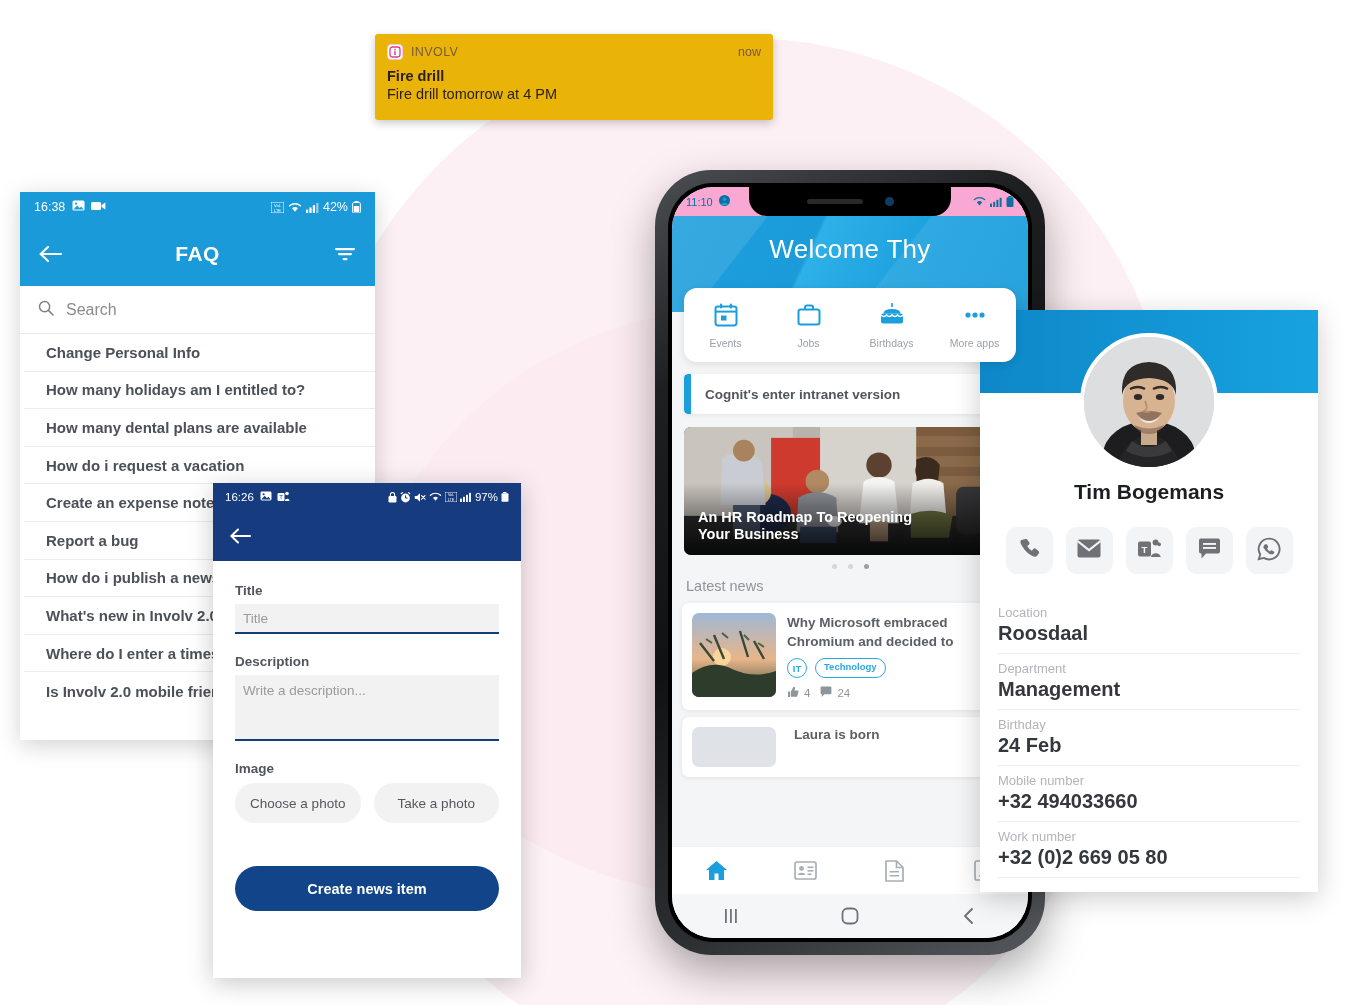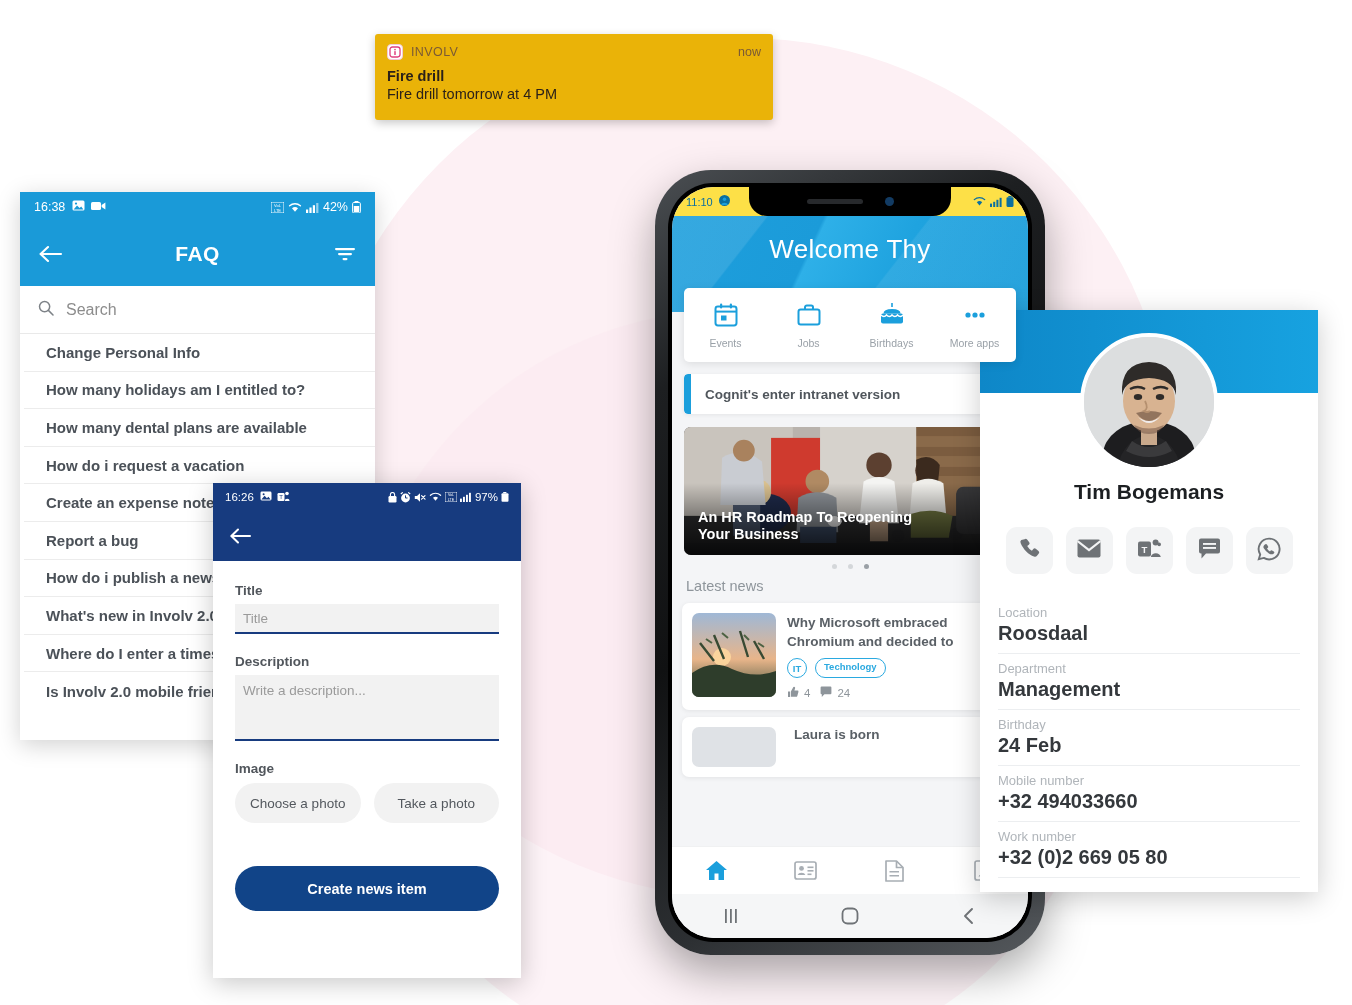--- a/index.html
+++ b/index.html
@@ -156,39 +156,39 @@
   }
   .notch {
     position:absolute; left:50%; transform:translateX(-50%); top:0;
     width:202px; height:29px; background:#000;
     border-bottom-left-radius:18px; border-bottom-right-radius:18px;
     z-index:9; display:flex; align-items:center; justify-content:center; gap:22px;
   }
   .notch .speaker { width:56px; height:5px; border-radius:3px; background:#27292c; }
   .notch .cam { width:9px; height:9px; border-radius:50%; background:#123b63; }
   .ph-status {
-    height:29px; background:#fde047; position:relative; z-index:8;
+    height:29px; background:#f9a8d4; position:relative; z-index:8;
     display:flex; align-items:center; padding:0 14px;
     color:#0c6fa0; font-size:11px;
   }
   .ph-status .right { margin-left:auto; display:flex; align-items:center; gap:4px; }
   .ph-hero {
     height:96px;
     background: linear-gradient(115deg,#1e9fdd 0%,#1b9bd9 38%,#2eb0e8 39%,#1fa3df 62%,#159ad9 100%);
     display:flex; align-items:flex-start; justify-content:center;
     padding-top: 18px; position:relative;
   }
   .ph-hero::after{
     content:""; position:absolute; inset:0;
     background: linear-gradient(128deg, rgba(255,255,255,.10) 0 22%, rgba(255,255,255,0) 22.5% 60%, rgba(255,255,255,.08) 60.5% 100%);
   }
   .ph-welcome { color:#fff; font-size:26px; font-weight:300; letter-spacing:.3px; z-index:2; }
   .ph-apps {
     position:relative; margin:-24px 12px 0 12px; height:74px; background:#fff;
-    border-radius:5px; box-shadow:0 2px 9px rgba(0,0,0,.10);
+    border-radius:13px; box-shadow:0 2px 9px rgba(0,0,0,.10);
     display:flex; align-items:center; z-index:3;
   }
   .ph-app { flex:1; display:flex; flex-direction:column; align-items:center; gap:5px; cursor:pointer; }
   .ph-app-label { font-size:10.5px; color:#9aa1a8; white-space:nowrap; }
   .ph-annbar {
     margin: 12px 12px 0 12px; height:40px; background:#fff; border-radius:4px;
     display:flex; align-items:center; overflow:hidden;
     box-shadow:0 1px 4px rgba(0,0,0,.07);
   }
   .ph-annbar .bar { width:7px; height:100%; background:#1b9fdc; border-radius:4px 0 0 4px; }

